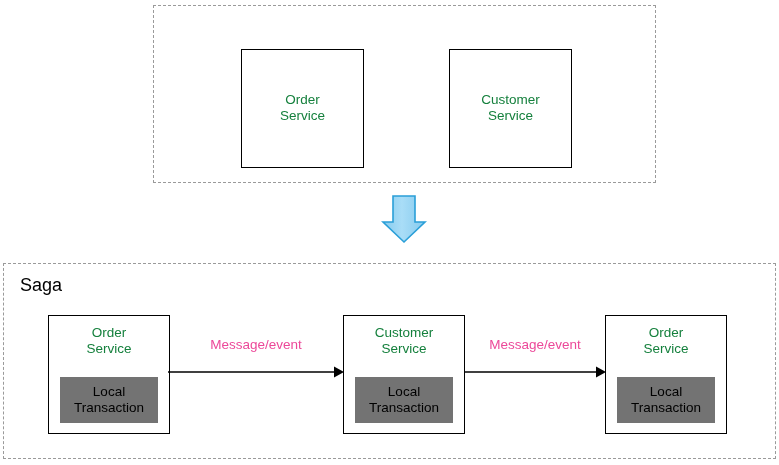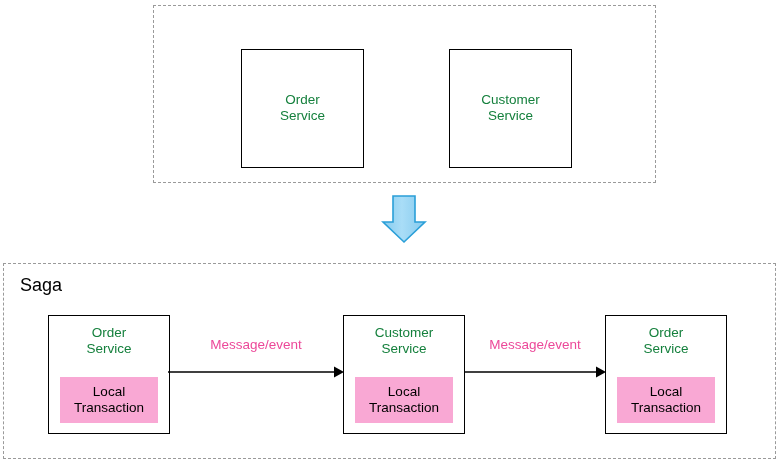--- a/index.html
+++ b/index.html
@@ -50,21 +50,21 @@
     text-align: center;
     font-size: 13.5px;
     line-height: 16px;
     color: #15803d;
     white-space: pre-line;
   }
 
   
   .local-txn {
     position: absolute;
-    background: #f9a8d4;
+    background: #737373;
     display: flex;
     align-items: center;
     justify-content: center;
     text-align: center;
     font-size: 13.5px;
     line-height: 16px;
     color: #000000;
     white-space: pre-line;
     box-sizing: border-box;
   }

